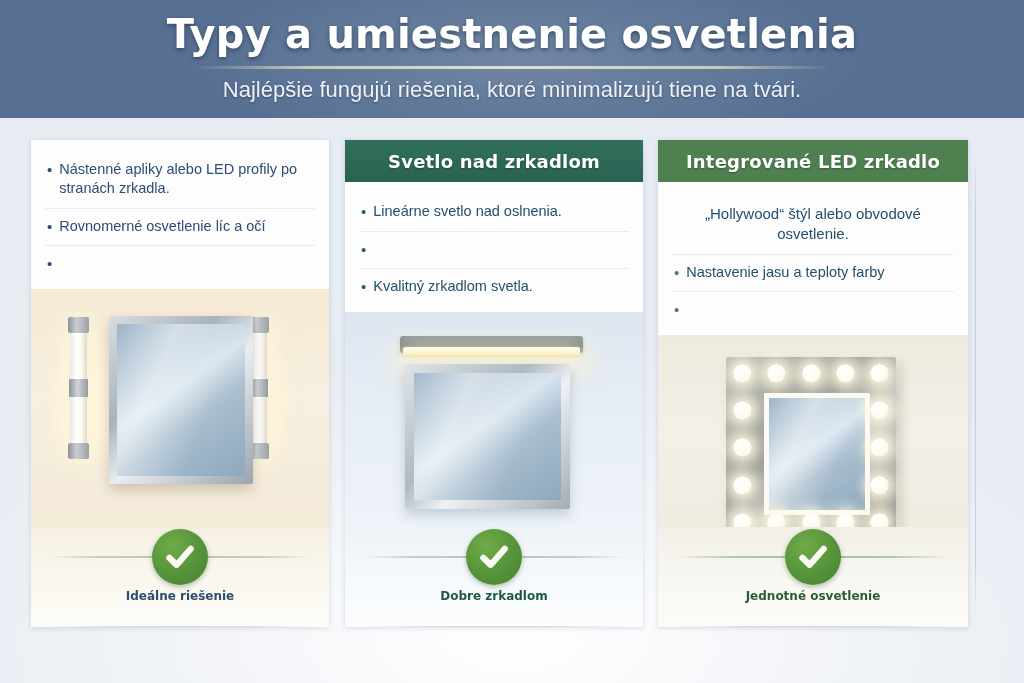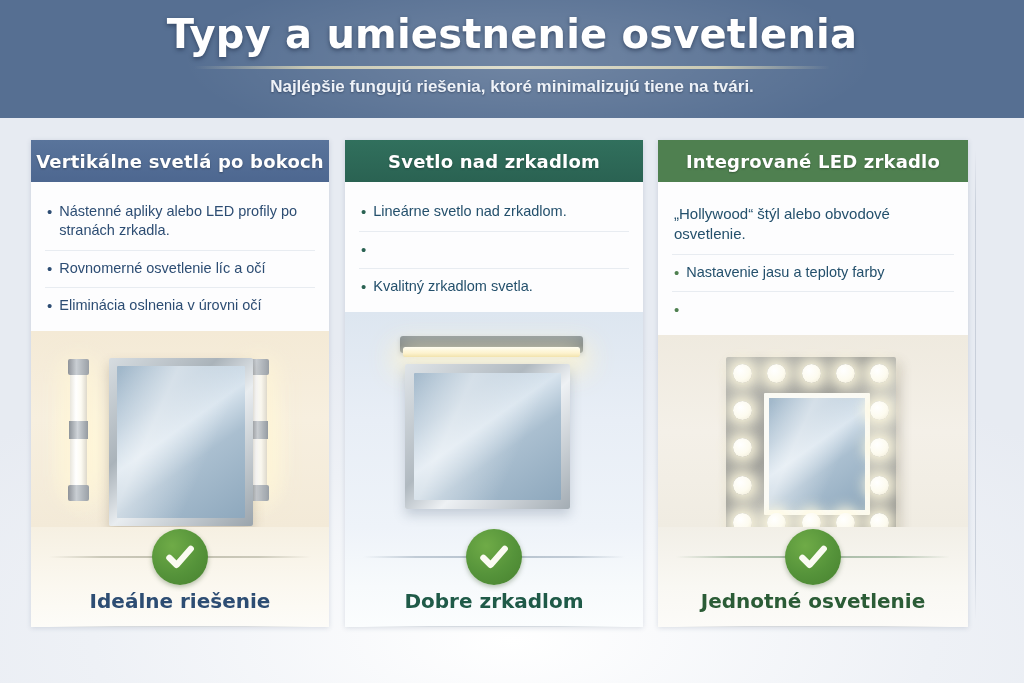--- a/index.html
+++ b/index.html
@@ -31,21 +31,21 @@
     position:absolute;left:0;top:11px;width:1024px;text-align:center;
     font-size:40px;font-weight:bold;color:#ffffff;letter-spacing:.2px;
     text-shadow:0 2px 4px rgba(25,40,65,.55);
     font-family:"DejaVu Sans",sans-serif;
   }
   .title-rule{position:absolute;left:50%;top:66px;transform:translateX(-50%);
     width:636px;height:3px;
     background:linear-gradient(90deg,rgba(220,215,185,0) 0%,rgba(226,220,186,.95) 18%,rgba(243,239,214,1) 50%,rgba(226,220,186,.95) 82%,rgba(220,215,185,0) 100%);
     border-radius:2px;opacity:.85;}
   .subtitle{position:absolute;left:0;top:77px;width:1024px;text-align:center;
-    font-size:17px;color:#eef2f8;font-weight:700;
+    font-size:22px;color:#eef2f8;font-weight:400;
     text-shadow:0 1px 2px rgba(25,40,65,.5);}
 
   
   .cards{position:absolute;left:0;top:140px;width:1024px;height:495px;}
   .card{position:absolute;top:0;width:300px;height:487px;
     background:#ffffff;
     box-shadow:0 1px 5px rgba(60,80,110,.17);
     display:flex;flex-direction:column;overflow:hidden;}
   .card.c1{left:31px;width:298px;}
   .card.c2{left:345px;width:298px;}
@@ -59,21 +59,21 @@
   .c2 .card-head{background:linear-gradient(180deg,#31705d 0%,#2a6252 100%);}
   .c3 .card-head{background:linear-gradient(180deg,#4f8050 100%,#456f46 100%);}
 
   .bullets{padding:12px 14px 6px 14px;background:#fdfdfe;}
   .bullet{display:flex;font-size:14.5px;line-height:1.34;padding:8px 2px 9px 2px;}
   .bullet + .bullet{border-top:1px solid #e8ecf1;}
   .dot{flex:0 0 auto;margin-right:7px;font-size:15px;line-height:1.3;}
   .c1 .bullet{color:#2d4d73;} .c1 .dot{color:#2d4d73;}
   .c2 .bullet{color:#24506c;} .c2 .dot{color:#2a6252;}
   .c3 .bullet{color:#24506c;} .c3 .dot{color:#4f8050;}
-  .bullet.nodot{justify-content:center;text-align:left;font-size:15px;line-height:1.36;padding-top:10px;}
+  .bullet.nodot{justify-content:center;text-align:center;font-size:15px;line-height:1.36;padding-top:10px;}
 
   
   .illus{position:relative;flex:1 1 auto;overflow:hidden;}
   .c1 .illus{background:linear-gradient(180deg,#f4ead6 0%,#f7efdf 45%,#f3ead8 100%);}
   .c2 .illus{background:linear-gradient(180deg,#dde6f0 0%,#e8eef6 50%,#eef3f9 100%);}
   .c3 .illus{background:linear-gradient(180deg,#efeadf 0%,#f4f0e8 50%,#f0ece2 100%);}
 
   
   .mirror-frame{position:absolute;border-radius:2px;}
   .glass{position:absolute;border-radius:1px;overflow:hidden;
@@ -133,21 +133,21 @@
     background:linear-gradient(90deg,rgba(150,150,130,0) 0%,rgba(150,150,130,.45) 20%,rgba(150,150,130,.55) 50%,rgba(150,150,130,.45) 80%,rgba(150,150,130,0) 100%);}
   .c2 .foot-rule{background:linear-gradient(90deg,rgba(120,140,160,0) 0%,rgba(120,140,160,.4) 20%,rgba(120,140,160,.5) 50%,rgba(120,140,160,.4) 80%,rgba(120,140,160,0) 100%);}
   .c3 .foot-rule{background:linear-gradient(90deg,rgba(90,130,95,0) 0%,rgba(90,130,95,.4) 20%,rgba(90,130,95,.5) 50%,rgba(90,130,95,.4) 80%,rgba(90,130,95,0) 100%);}
   .check{position:absolute;left:50%;top:2px;transform:translateX(-50%);
     width:56px;height:56px;border-radius:50%;
     background:radial-gradient(circle at 36% 30%,#6fab47 0%,#55933a 55%,#47812f 100%);
     box-shadow:0 2px 5px rgba(50,80,35,.35);
     display:flex;align-items:center;justify-content:center;}
   .check svg{width:34px;height:34px;display:block;}
   .foot-label{position:absolute;left:0;top:62px;width:100%;text-align:center;
-    font-size:20px;font-weight:bold;font-family:"DejaVu Sans",sans-serif;}
+    font-size:12px;font-weight:bold;font-family:"DejaVu Sans",sans-serif;}
   .c1 .foot-label{color:#2d4d73;}
   .c2 .foot-label{color:#1f5a48;}
   .c3 .foot-label{color:#2b5c36;}
 
   .card-shadow-line{position:absolute;left:18px;right:18px;bottom:-1px;height:2px;
     background:linear-gradient(90deg,rgba(150,160,175,0) 0%,rgba(150,160,175,.35) 25%,rgba(150,160,175,.4) 50%,rgba(150,160,175,.35) 75%,rgba(150,160,175,0) 100%);}
 
   .vdivider{position:absolute;left:975px;top:150px;width:1px;height:470px;
     background:linear-gradient(180deg,rgba(170,180,195,0) 0%,rgba(170,180,195,.5) 12%,rgba(170,180,195,.5) 88%,rgba(170,180,195,0) 100%);}
 </style>
@@ -164,33 +164,31 @@
       <div class="title-rule"></div>
       <div class="subtitle">Najlépšie fungujú riešenia, ktoré minimalizujú tiene na tvári.</div>
     </div>
   </div>
 
   <div class="vdivider"></div>
 
   <div class="cards">
 
     <div class="card c1">
-      <div class="card-head">Vertikálne svetlá po bokoch</div>
       <div class="bullets">
         <div class="bullet">
           <span class="dot">•</span>
           <span>Nástenné apliky alebo LED profily po stranách zrkadla.</span>
         </div>
         <div class="bullet">
           <span class="dot">•</span>
           <span>Rovnomerné osvetlenie líc a očí</span>
         </div>
         <div class="bullet">
           <span class="dot">•</span>
-          <span>Eliminácia oslnenia v úrovni očí</span>
         </div>
       </div>
       <div class="illus">
         <div class="wallglow1"></div>
         <div class="sconce sconce-l">
           <div class="cap t"></div>
             <div class="mid"></div>
             <div class="cap b"></div>
         </div>
         <div class="sconce sconce-r">
@@ -212,21 +210,21 @@
         <div class="foot-label">Ideálne riešenie</div>
         <div class="card-shadow-line"></div>
       </div>
     </div>
 
     <div class="card c2">
       <div class="card-head">Svetlo nad zrkadlom</div>
       <div class="bullets">
         <div class="bullet">
           <span class="dot">•</span>
-          <span>Lineárne svetlo nad zrkadlom.</span>
+          <span>Lineárne svetlo nad oslnenia.</span>
         </div>
         <div class="bullet">
           <span class="dot">•</span>
         </div>
         <div class="bullet">
           <span class="dot">•</span>
           <span>Kvalitný zrkadlom svetla.</span>
         </div>
       </div>
       <div class="illus">

